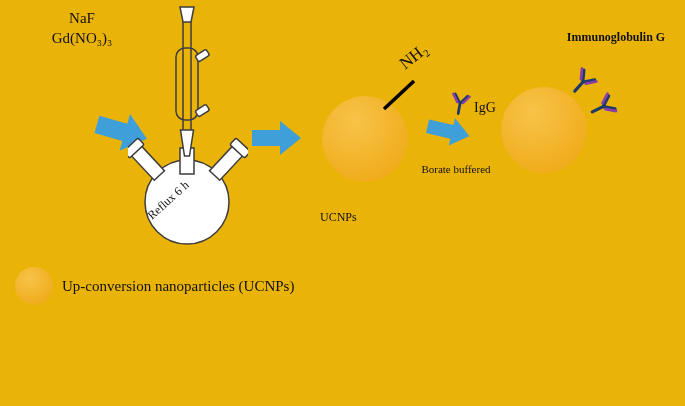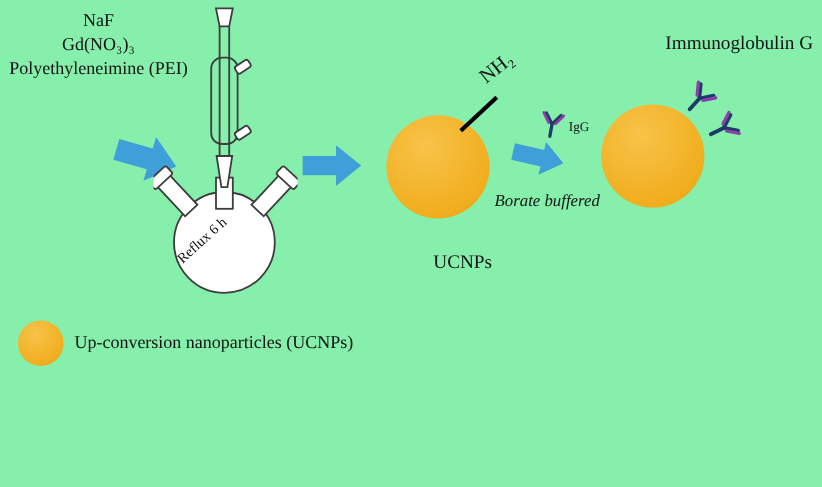--- a/index.html
+++ b/index.html
@@ -1,18 +1,18 @@
 <!DOCTYPE html>
 <html><head>
 <meta charset="utf-8">
 <style>
   * { margin:0; padding:0; box-sizing:border-box; }
   html,body { background:#fff; }
   body { font-family:"Liberation Serif","DejaVu Serif",serif; color:#111; }
-  .canvas { position:relative; width:685px; height:406px; background:#86efac; overflow:hidden; }
+  .canvas { position:relative; width:685px; height:406px; background:#eab308; overflow:hidden; }
 
   .defs-svg { position:absolute; width:0; height:0; }
 
   .reagents { position:absolute; left:0; top:8px; width:164px; text-align:center;
               font-size:15px; line-height:20px; white-space:nowrap; }
 
   .arrow { position:absolute; }
   .arr { fill:#3E9FD9; }
   .arrow1 { left:94px; top:108px; }
   .arrow2 { left:252px; top:119px; }
@@ -26,33 +26,33 @@
   .particle { border-radius:50%;
               background:radial-gradient(circle at 38% 30%, #F7C349 0%, #F1AE1F 70%, #E9A314 100%); }
   .p1 { position:absolute; left:322px; top:96px; width:86px; height:86px; }
   .p2 { position:absolute; left:501px; top:87px; width:86px; height:86px; }
 
   .nh2-line { position:absolute; left:380px; top:76px; }
   .nh2-line line { stroke:#000; stroke-width:3.5; }
   .nh2 { position:absolute; left:408px; top:54px; font-size:17px;
          transform:rotate(-38deg); transform-origin:0 100%; white-space:nowrap; }
 
-  .lbl { position:absolute; text-align:right; font-size:16px; }
+  .lbl { position:absolute; text-align:left; font-size:12px; }
   .ucnps-lbl { left:320px; top:210px; width:90px; }
   .ucnpsigg-lbl { left:494px; top:210px; width:102px; }
 
   .ab-icon { position:absolute; }
   .ab-igg { left:449px; top:91px; width:22px; height:25px; transform:rotate(10deg); }
-  .igg-lbl { position:absolute; left:474px; top:100px; font-size:11px; }
+  .igg-lbl { position:absolute; left:474px; top:100px; font-size:14px; }
   .bbs { position:absolute; left:405px; top:162px; width:102px; text-align:center;
-         font-size:14px; line-height:14.5px;font-style:italic; }
+         font-size:11px; line-height:14.5px; }
   .ab-c2a { left:560px; top:64px; width:26px; height:29px; transform:rotate(42deg); transform-origin:50% 100%; }
   .ab-c2b { left:577px; top:84px; width:26px; height:29px; transform:rotate(64deg); transform-origin:50% 100%; }
   .igg-title { position:absolute; left:552px; top:28px; width:128px; text-align:center;
-               font-size:16px; line-height:18px; }
+               font-size:12px; line-height:18px;font-weight:bold; }
 
   .legend { position:absolute; left:6px; top:264px; display:flex; flex-direction:column; gap:20px; }
   .lrow { display:flex; align-items:center; height:44px; }
   .licon { width:56px; height:44px; display:flex; justify-content:center; align-items:center; position:relative; }
   .ltext { font-size:15px; }
   .lp1 { width:38px; height:38px; }
   .ab-legend { position:static; width:25px; height:28px; }
   .combo { position:relative; width:46px; height:44px; }
   .combo-circle { position:absolute; left:2px; top:14px; width:28px; height:28px; }
   .combo-ab { position:absolute; left:20px; top:2px; width:17px; height:19px;
@@ -68,21 +68,20 @@
       <g id="ab">
         <path d="M12 25.5 L12 14 M12 14 L5 4.5 M12 14 L19 4.5" stroke="#1E3A68" stroke-width="3.1" stroke-linecap="round" fill="none"></path>
         <path d="M8.8 13 L2.6 4.6 M15.2 13 L21.4 4.6" stroke="#8A3FA9" stroke-width="2.6" stroke-linecap="round" fill="none"></path>
       </g>
     </defs>
   </svg>
 
   <div class="reagents">
     <div>NaF</div>
     <div>Gd(NO₃)₃</div>
-    <div>Polyethyleneimine (PEI)</div>
   </div>
 
   <svg class="arrow arrow1" viewBox="0 0 56 46" width="56" height="46">
     <g transform="rotate(16 26 23)">
       <polygon class="arr" points="2,14 31,14 31,4 54,23 31,42 31,32 2,32"></polygon>
     </g>
   </svg>
 
   <svg class="flask" viewBox="0 0 120 246" width="120" height="246">
     <circle class="glass" cx="59" cy="200" r="42"></circle>

